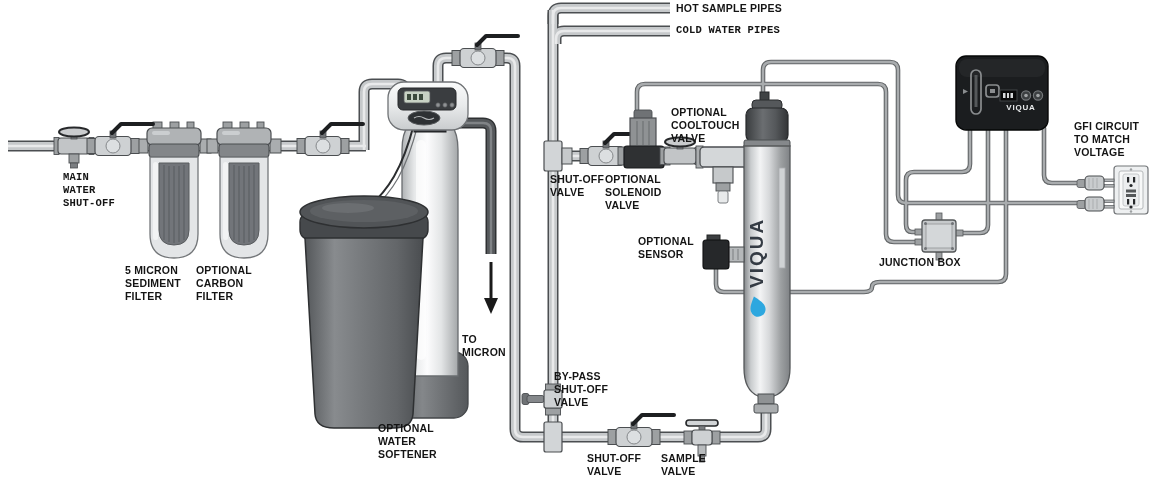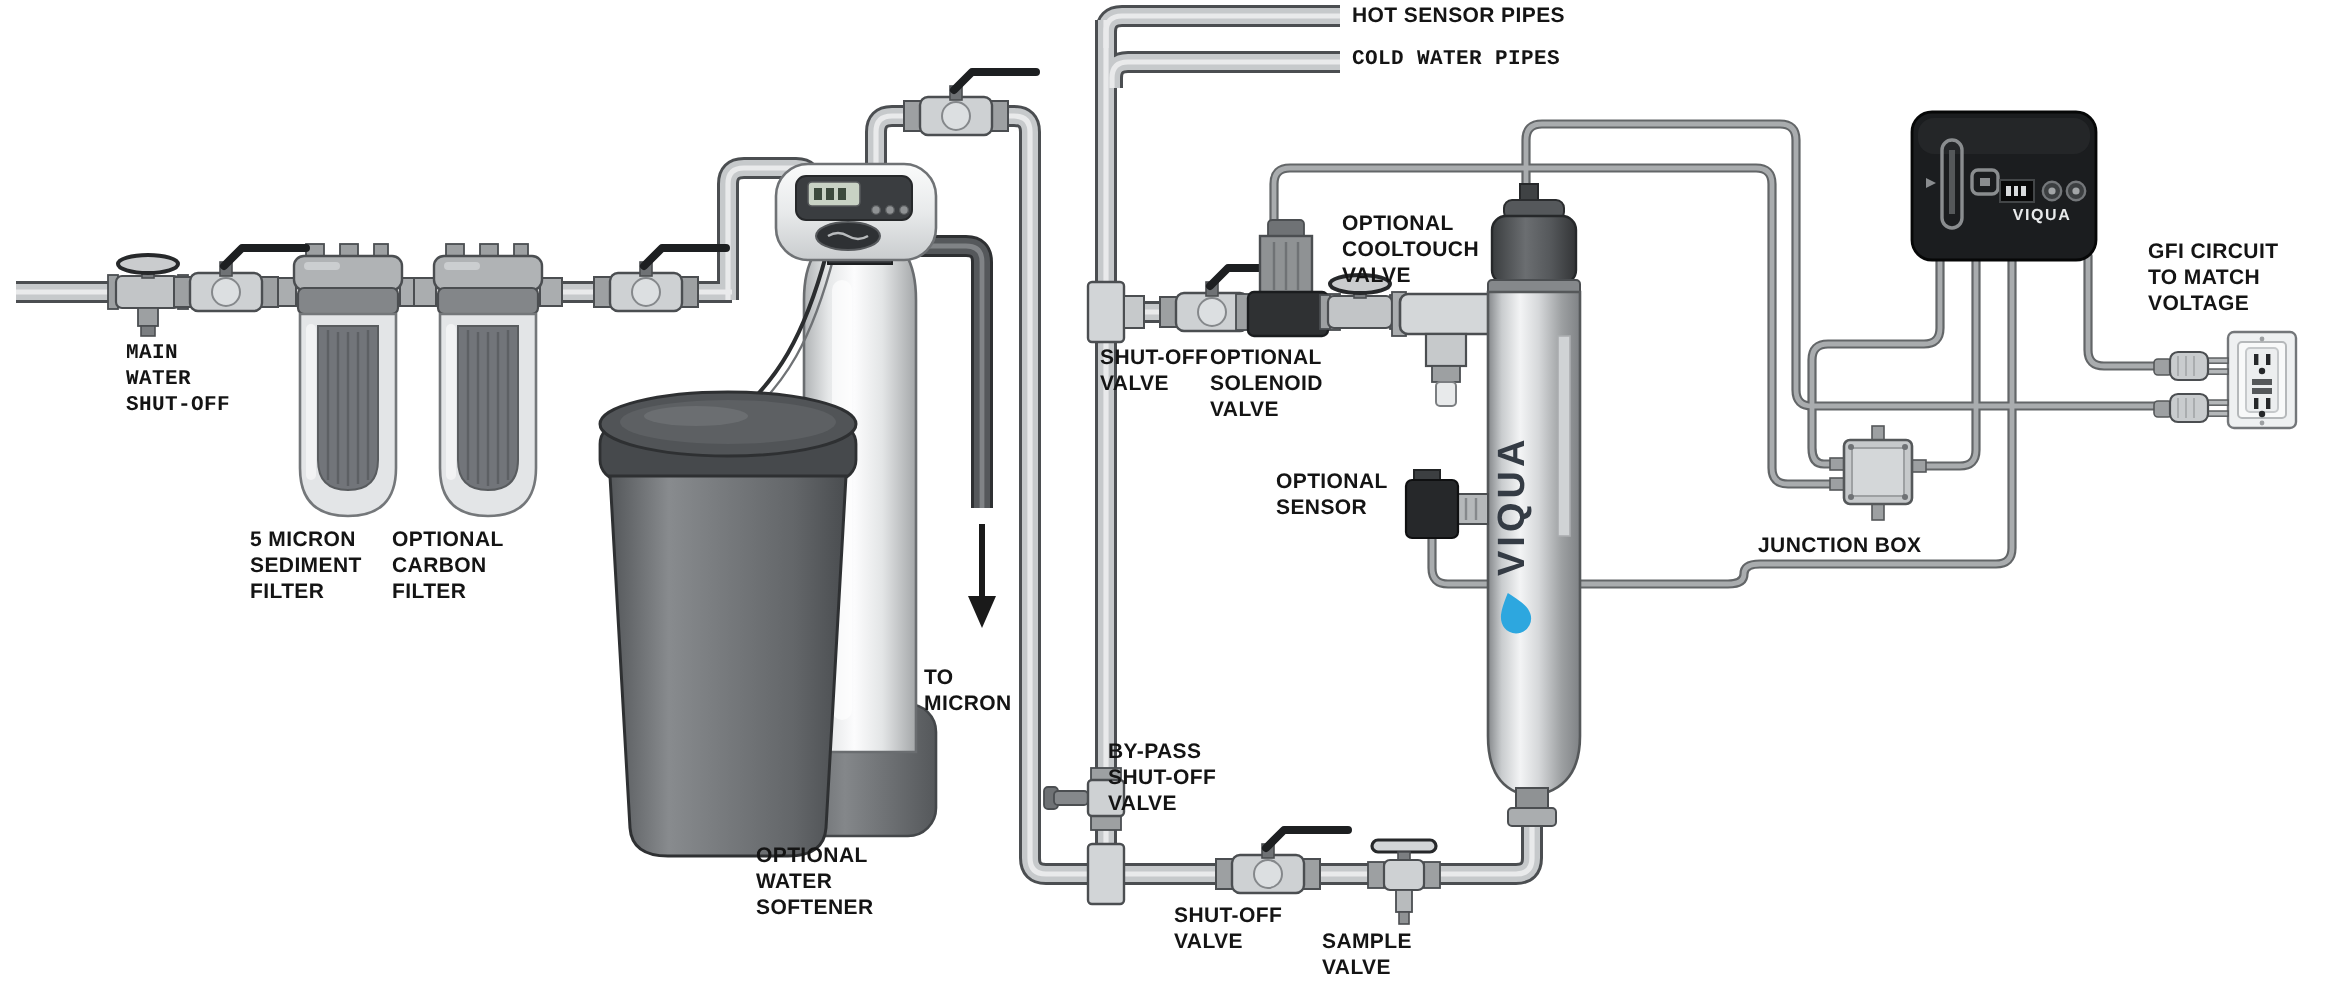--- a/index.html
+++ b/index.html
@@ -381,40 +381,40 @@
 SEDIMENT
 FILTER</div>
 <div class="lbl" style="left:196px;top:264px;width:100px;">OPTIONAL
 CARBON
 FILTER</div>
 <div class="lbl" style="left:378px;top:422px;width:100px;">OPTIONAL
 WATER
 SOFTENER</div>
 <div class="lbl" style="left:462px;top:333px;width:60px;">TO
 MICRON</div>
-<div class="lbl lbl-left" style="left:676px;top:2px;width:130px;">HOT SENSOR PIPES</div>
+<div class="lbl lbl-left" style="left:676px;top:2px;width:130px;">HOT SAMPLE PIPES</div>
 <div class="lbl lbl-left" style="left:676px;top:24px;width:140px;font-family:Liberation Mono, monospace;">COLD WATER PIPES</div>
 <div class="lbl" style="left:550px;top:173px;width:80px;">SHUT-OFF
 VALVE</div>
 <div class="lbl" style="left:605px;top:173px;width:80px;">OPTIONAL
 SOLENOID
 VALVE</div>
 <div class="lbl" style="left:671px;top:106px;width:100px;">OPTIONAL
 COOLTOUCH
 VALVE</div>
 <div class="lbl" style="left:638px;top:235px;width:90px;">OPTIONAL
 SENSOR</div>
-<div class="lbl" style="left:879px;top:267px;width:120px;">JUNCTION BOX</div>
+<div class="lbl" style="left:879px;top:256px;width:120px;">JUNCTION BOX</div>
 <div class="lbl" style="left:1074px;top:120px;width:100px;">GFI CIRCUIT
 TO MATCH
 VOLTAGE</div>
 <div class="lbl" style="left:554px;top:370px;width:80px;">BY-PASS
 SHUT-OFF
 VALVE</div>
 <div class="lbl" style="left:587px;top:452px;width:80px;">SHUT-OFF
 VALVE</div>
-<div class="lbl" style="left:661px;top:452px;width:80px;margin-top:13px;">SAMPLE
+<div class="lbl" style="left:661px;top:452px;width:80px;">SAMPLE
 VALVE</div>
 
 <div class="chamber-logo">VIQUA</div>
 <div class="ctrl-logo">VIQUA</div>
 
 </div>
 
 </body></html>

